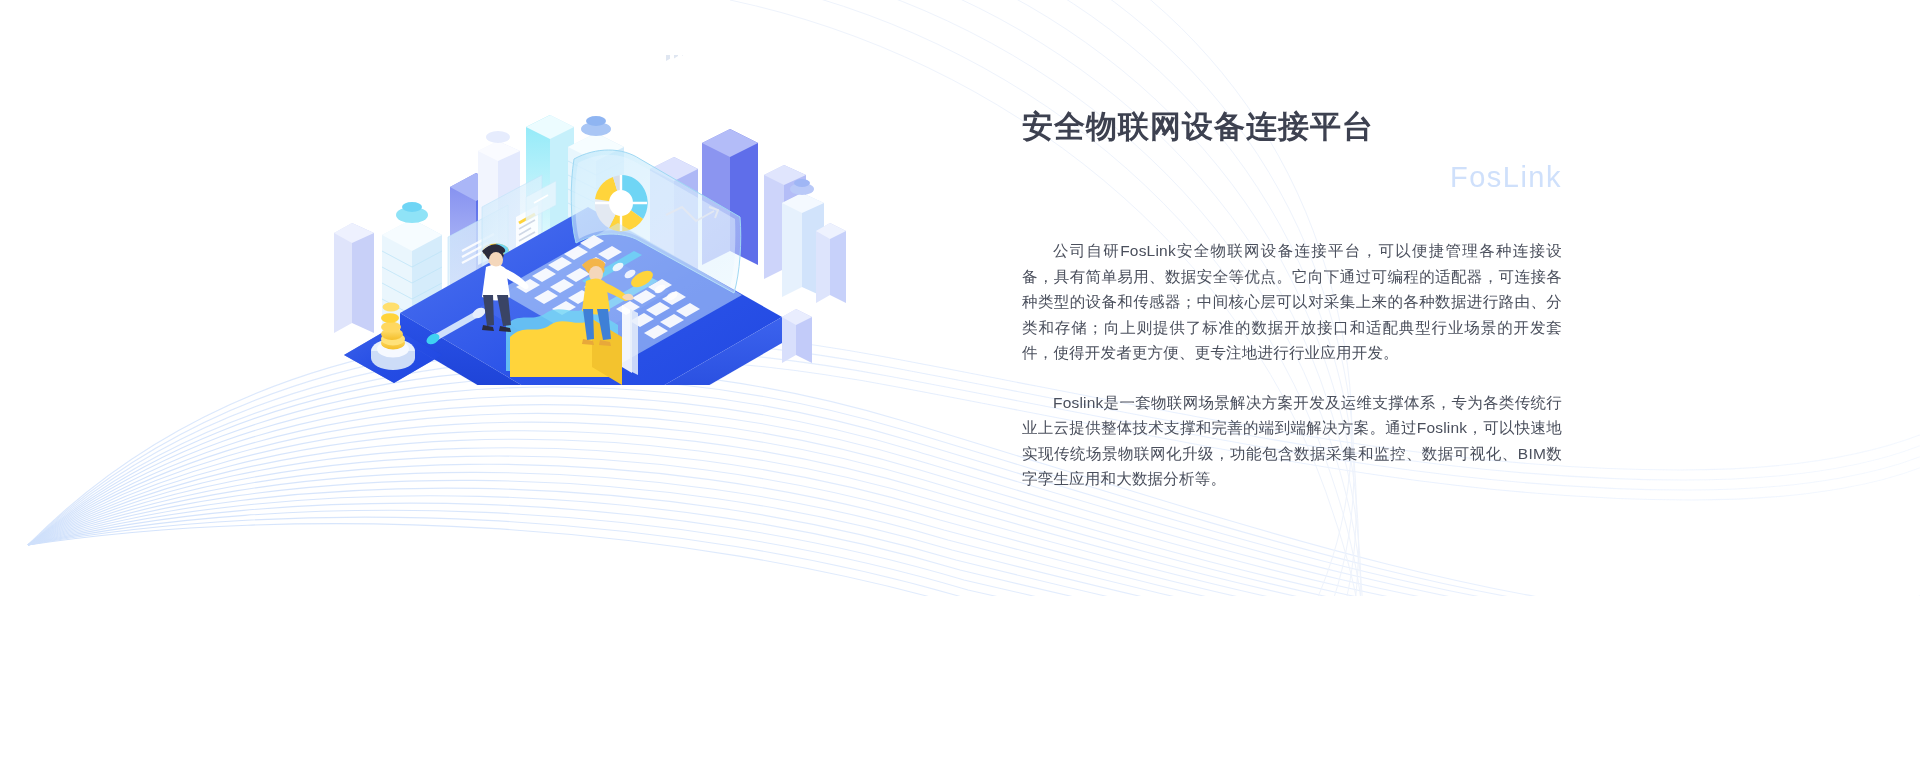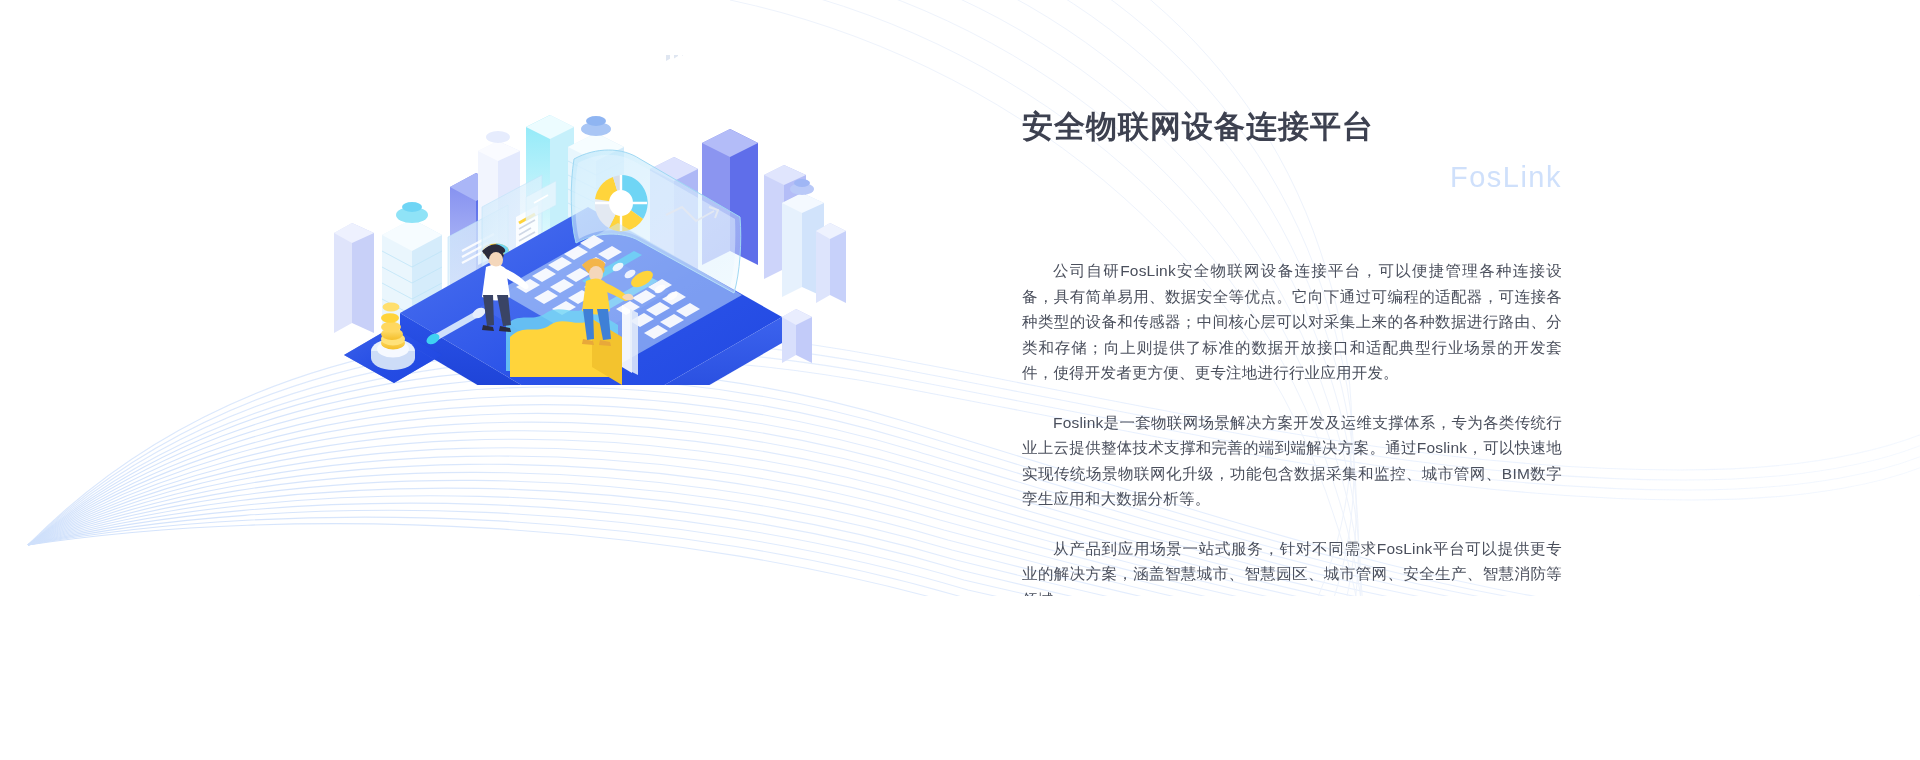--- a/index.html
+++ b/index.html
@@ -51,21 +51,21 @@
     font-size:29px;
     font-weight:normal;
     color:#cfe0fb;
     letter-spacing:1.5px;
     line-height:1.3;
     margin:12px 0 0 1px;
     white-space:nowrap;
     text-align:right;
   }
   #body-copy{
-    margin-top:62px;
+    margin-top:42px;
   }
   .para{
     font-size:15.5px;
     line-height:25.5px;
     color:#4a4f5c;
     text-indent:2em;
     text-align:justify;
     text-justify:inter-ideograph;
     margin:0 0 24px 0;
     letter-spacing:0.2px;
@@ -441,18 +441,17 @@
     <g opacity="0.16">
       <path d="M70,284 L262,398 L452,288 L262,400 Z" fill="#aab9f2"></path>
     </g>
   </svg>
 
   <div id="text-col">
     <h1 id="page-title">安全物联网设备连接平台</h1>
     <div id="page-subtitle">FosLink</div>
     <div id="body-copy">
       <p class="para">公司自研FosLink安全物联网设备连接平台，可以便捷管理各种连接设备，具有简单易用、数据安全等优点。它向下通过可编程的适配器，可连接各种类型的设备和传感器；中间核心层可以对采集上来的各种数据进行路由、分类和存储；向上则提供了标准的数据开放接口和适配典型行业场景的开发套件，使得开发者更方便、更专注地进行行业应用开发。</p>
-      <p class="para">Foslink是一套物联网场景解决方案开发及运维支撑体系，专为各类传统行业上云提供整体技术支撑和完善的端到端解决方案。通过Foslink，可以快速地实现传统场景物联网化升级，功能包含数据采集和监控、城市管网、BIM数字孪生应用和大数据分析等。</p>
-      <p class="para">从产品到应用场景一站式服务，针对不同需求FosLink平台可以提供更专业的解决方案，涵盖智慧城市、智慧园区、城市管网、安全生产、智慧消防等领域。</p>
+      <p class="para">Foslink是一套物联网场景解决方案开发及运维支撑体系，专为各类传统行业上云提供整体技术支撑和完善的端到端解决方案。通过Foslink，可以快速地实现传统场景物联网化升级，功能包含数据采集和监控、数据可视化、BIM数字孪生应用和大数据分析等。</p>
     </div>
   </div>
 
 </div>
 
 </body></html>

